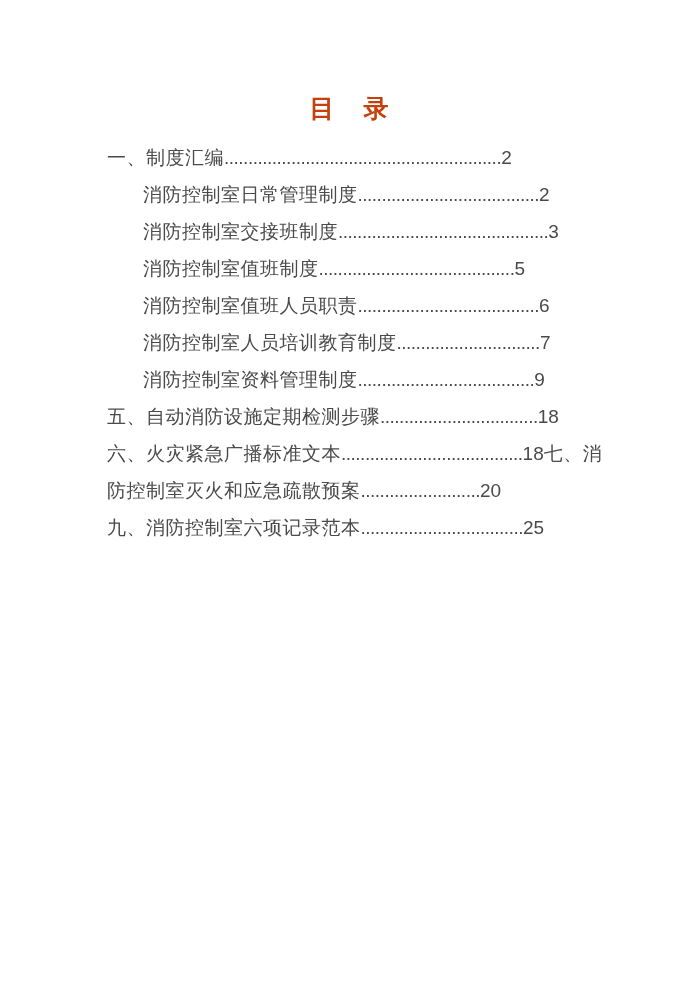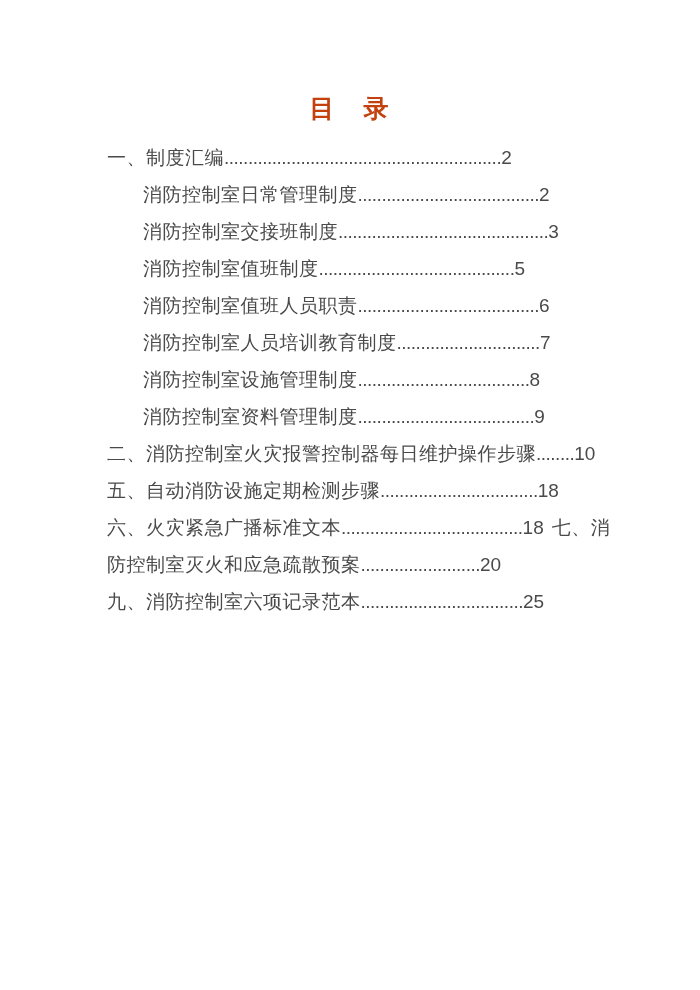--- a/index.html
+++ b/index.html
@@ -44,38 +44,36 @@
   .toc-row.level-2 {
     padding-left: 36px;
   }
   .toc-label {
     letter-spacing: 0.5px;
   }
   .toc-dots {
     letter-spacing: -0.5px;
   }
   .toc-trailing.has-trailing {
-    margin-left: 8px;
+    margin-left: 0;
     letter-spacing: 0.5px;
     text-align: center;
   }
 </style>
 </head>
 <body>
 
 <div class="page" style="background: rgb(255, 255, 255);">
   <h1 class="doc-title" style="color: #c2410c;">目　录</h1>
   <div class="toc" id="toc-list" style="color: rgb(74, 74, 74);">
       <div class="toc-row level-1"><span class="toc-label">一、制度汇编</span><span class="toc-dots">..........................................................</span><span class="toc-page">2</span><span class="toc-trailing"></span></div>
       <div class="toc-row level-2"><span class="toc-label">消防控制室日常管理制度</span><span class="toc-dots">......................................</span><span class="toc-page">2</span><span class="toc-trailing"></span></div>
       <div class="toc-row level-2"><span class="toc-label">消防控制室交接班制度</span><span class="toc-dots">............................................</span><span class="toc-page">3</span><span class="toc-trailing"></span></div>
       <div class="toc-row level-2"><span class="toc-label">消防控制室值班制度</span><span class="toc-dots">.........................................</span><span class="toc-page">5</span><span class="toc-trailing"></span></div>
       <div class="toc-row level-2"><span class="toc-label">消防控制室值班人员职责</span><span class="toc-dots">......................................</span><span class="toc-page">6</span><span class="toc-trailing"></span></div>
       <div class="toc-row level-2"><span class="toc-label">消防控制室人员培训教育制度</span><span class="toc-dots">..............................</span><span class="toc-page">7</span><span class="toc-trailing"></span></div>
-      <div class="toc-row level-2"><span class="toc-label">消防控制室设施管理制度</span><span class="toc-dots">....................................</span><span class="toc-page">8</span><span class="toc-trailing"></span></div>
       <div class="toc-row level-2"><span class="toc-label">消防控制室资料管理制度</span><span class="toc-dots">.....................................</span><span class="toc-page">9</span><span class="toc-trailing"></span></div>
-      <div class="toc-row level-1"><span class="toc-label">二、消防控制室火灾报警控制器每日维护操作步骤</span><span class="toc-dots">........</span><span class="toc-page">10</span><span class="toc-trailing"></span></div>
       <div class="toc-row level-1"><span class="toc-label">五、自动消防设施定期检测步骤</span><span class="toc-dots">.................................</span><span class="toc-page">18</span><span class="toc-trailing"></span></div>
       <div class="toc-row level-1"><span class="toc-label">六、火灾紧急广播标准文本</span><span class="toc-dots">......................................</span><span class="toc-page">18</span><span class="toc-trailing has-trailing">七、消</span></div>
       <div class="toc-row level-1"><span class="toc-label">防控制室灭火和应急疏散预案</span><span class="toc-dots">.........................</span><span class="toc-page">20</span><span class="toc-trailing"></span></div>
       <div class="toc-row level-1"><span class="toc-label">九、消防控制室六项记录范本</span><span class="toc-dots">..................................</span><span class="toc-page">25</span><span class="toc-trailing"></span></div>
     </div>
 </div>
 
 </body></html>

